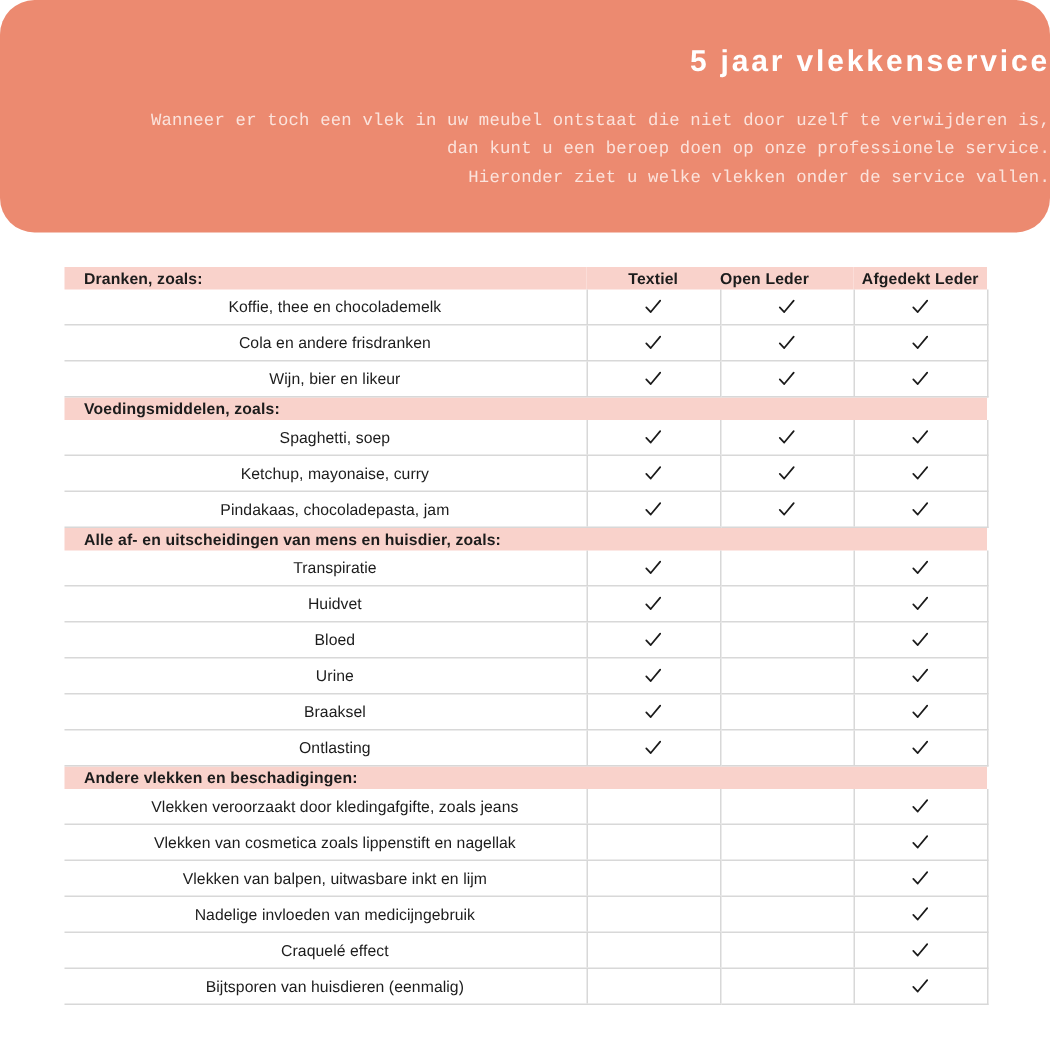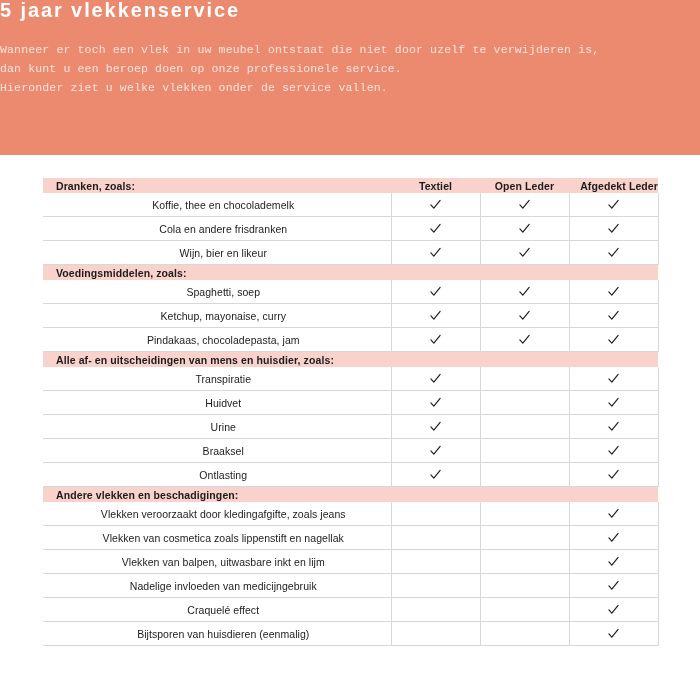--- a/index.html
+++ b/index.html
@@ -13,21 +13,23 @@
     background: #ffffff;
     font-family: "Liberation Sans", sans-serif;
     overflow: hidden;
   }
 
   
   .banner {
     background: #ec8a70;
     height: 155px;
     box-sizing: border-box;
-    text-align: left;
+    padding-top: 31px;
+    text-align: right;
+    border-radius: 23px;
   }
   .banner-title {
     color: #ffffff;
     font-size: 20px;
     font-weight: bold;
     letter-spacing: 1.9px;
     line-height: 1;
     margin: 0 0 20px 0;
   }
   .banner-sub {
@@ -114,22 +116,22 @@
     <colgroup>
       <col class="c-label">
       <col class="c-mark">
       <col class="c-mark">
       <col class="c-mark">
     </colgroup>
     <tbody id="table-body">
         <tr class="section-row">
           <td>Dranken, zoals:</td>
           <td style="text-align: center; padding: 0px;">Textiel</td>
-          <td style="text-align: center; padding: 0px;">Open Leder</td>
-          <td style="text-align: right; padding: 0px;">Afgedekt Leder</td>
+          <td style="padding: 0px;">Open Leder</td>
+          <td style="text-align: center; padding: 0px;">Afgedekt Leder</td>
         </tr>
         <tr class="item-row">
           <td class="label">Koffie, thee en chocolademelk</td>
           <td class="mark"><span class="check"><svg viewBox="0 0 14 14" width="13" height="13">
                 <path d="M2 7.4 L5.2 10.8 L12 2.6" fill="none" stroke="#1c1c1c" stroke-width="1.25" stroke-linecap="round" stroke-linejoin="round"></path>
               </svg></span></td>
           <td class="mark"><span class="check"><svg viewBox="0 0 14 14" width="13" height="13">
                 <path d="M2 7.4 L5.2 10.8 L12 2.6" fill="none" stroke="#1c1c1c" stroke-width="1.25" stroke-linecap="round" stroke-linejoin="round"></path>
               </svg></span></td>
           <td class="mark last"><span class="check"><svg viewBox="0 0 14 14" width="13" height="13">
@@ -207,20 +209,30 @@
           <td class="mark"><span class="check"><svg viewBox="0 0 14 14" width="13" height="13">
                 <path d="M2 7.4 L5.2 10.8 L12 2.6" fill="none" stroke="#1c1c1c" stroke-width="1.25" stroke-linecap="round" stroke-linejoin="round"></path>
               </svg></span></td>
           <td class="mark"></td>
           <td class="mark last"><span class="check"><svg viewBox="0 0 14 14" width="13" height="13">
                 <path d="M2 7.4 L5.2 10.8 L12 2.6" fill="none" stroke="#1c1c1c" stroke-width="1.25" stroke-linecap="round" stroke-linejoin="round"></path>
               </svg></span></td>
         </tr>
         <tr class="item-row">
           <td class="label">Huidvet</td>
+          <td class="mark"><span class="check"><svg viewBox="0 0 14 14" width="13" height="13">
+                <path d="M2 7.4 L5.2 10.8 L12 2.6" fill="none" stroke="#1c1c1c" stroke-width="1.25" stroke-linecap="round" stroke-linejoin="round"></path>
+              </svg></span></td>
+          <td class="mark"></td>
+          <td class="mark last"><span class="check"><svg viewBox="0 0 14 14" width="13" height="13">
+                <path d="M2 7.4 L5.2 10.8 L12 2.6" fill="none" stroke="#1c1c1c" stroke-width="1.25" stroke-linecap="round" stroke-linejoin="round"></path>
+              </svg></span></td>
+        </tr>
+        <tr class="item-row">
+          <td class="label">Bloed</td>
           <td class="mark"><span class="check"><svg viewBox="0 0 14 14" width="13" height="13">
                 <path d="M2 7.4 L5.2 10.8 L12 2.6" fill="none" stroke="#1c1c1c" stroke-width="1.25" stroke-linecap="round" stroke-linejoin="round"></path>
               </svg></span></td>
           <td class="mark"></td>
           <td class="mark last"><span class="check"><svg viewBox="0 0 14 14" width="13" height="13">
                 <path d="M2 7.4 L5.2 10.8 L12 2.6" fill="none" stroke="#1c1c1c" stroke-width="1.25" stroke-linecap="round" stroke-linejoin="round"></path>
               </svg></span></td>
         </tr>
         <tr class="item-row">
           <td class="label">Urine</td>

